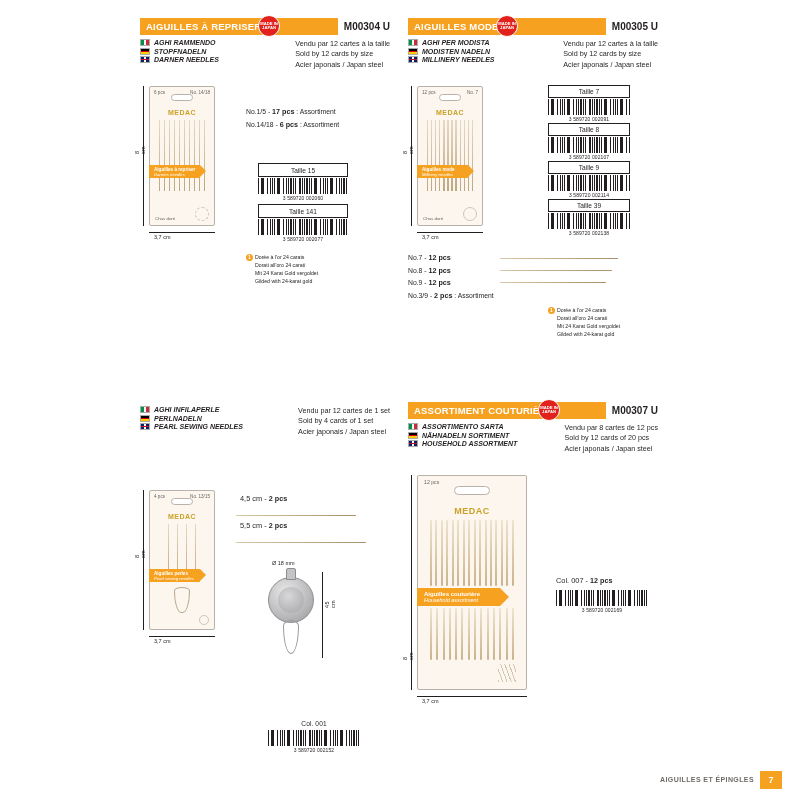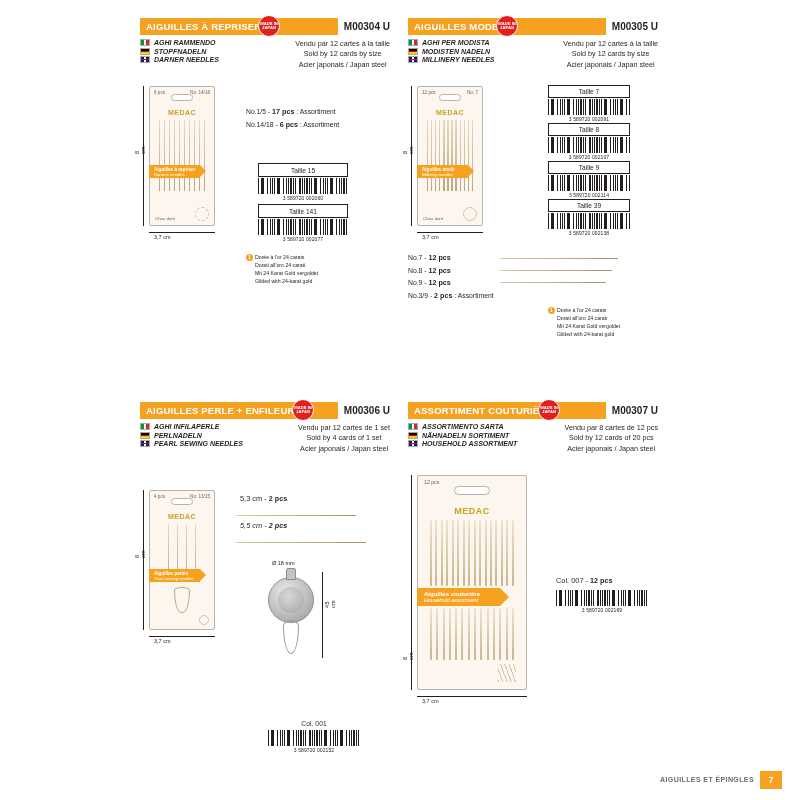--- a/index.html
+++ b/index.html
@@ -94,21 +94,21 @@
      linear-gradient(to right, transparent 42%, #fff 42%, #fff 58%, transparent 58%),
      #012169;
      position: relative;
   }
   .flag-uk::after {
     content:""; position:absolute; left:0; top:0; right:0; bottom:0;
     background:
       linear-gradient(to bottom, transparent 45%, #c8102e 45%, #c8102e 55%, transparent 55%),
       linear-gradient(to right, transparent 45%, #c8102e 45%, #c8102e 55%, transparent 55%);
   }
-  .desc { text-align: center; font-size: 7.2px; line-height: 1.45; white-space: nowrap; }
+  .desc { text-align: left; font-size: 7.2px; line-height: 1.45; white-space: nowrap; }
 
   
   .pack {
     position: absolute;
     border: .7px solid #b9b2aa;
     background: #fdf6ef;
     border-radius: 2px;
   }
   .pack .hang {
     position: absolute; left: 50%; transform: translateX(-50%);
@@ -516,28 +516,20 @@
     <div class="goldnote" style="left:140px; top:288px; width:130px;">
       <span class="dot">1</span>
       <div>Dorée à l'or 24 carats</div>
       <div>Dorati all'oro 24 carati</div>
       <div>Mit 24 Karat Gold vergoldet</div>
       <div>Gilded with 24-karat gold</div>
     </div>
   </div>
 
   <div class="block blk-bl">
-    <div class="hdr">
-      <span class="title">AIGUILLES PERLE + ENFILEUR</span>
-      <span class="jp-badge" style="left:152px;">
-        <span>MADE IN</span>
-        <span>JAPAN</span>
-      </span>
-      <span class="code">M00306 U</span>
-    </div>
     <div class="info">
       <ul class="langs">
         <li>
             <span class="flag flag-it"></span>
             <span>AGHI INFILAPERLE</span>
           </li>
         <li>
             <span class="flag flag-de"></span>
             <span>PERLNADELN</span>
           </li>
@@ -570,24 +562,24 @@
       </span>
       <span style="position:absolute; left:50%; transform:translateX(-50%); top:96px; width:16px; height:26px; border:.7px solid #b9a98c; border-radius:50% 50% 45% 45% / 14% 14% 86% 86%;"></span>
       <span class="stamp" style="border-style:solid; width:10px; height:10px;"></span>
     </div>
     <span class="tick" style="left:3px; top:88px; width:1px; height:140px;"></span>
     <span class="dim-v" style="left:-6px; top:148px;">8 cm</span>
     <span class="tick" style="left:9px; top:234px; width:66px; height:1px;"></span>
     <span class="dim-h" style="left:14px; top:236px;">3,7 cm</span>
 
     <div class="assort" style="left:100px; top:91px; font-size:7.4px;">
-      <span>5,3 cm - </span><b>2 pcs</b>
+      <span>4,5 cm - </span><b>2 pcs</b>
     </div>
     <span class="needle-line" style="left:96px; top:113px; width:120px;"></span>
-    <div class="assort" style="left:100px; top:118px; font-size:7.4px;font-style:italic;">
+    <div class="assort" style="left:100px; top:118px; font-size:7.4px;">
       <span>5,5 cm - </span><b>2 pcs</b>
     </div>
     <span class="needle-line" style="left:96px; top:140px; width:130px;"></span>
 
     <div class="coin" style="left:128px; top:175px;">
       <span class="face"></span>
     </div>
     <span class="coin-tab" style="left:146px; top:166px;"></span>
     <span class="wire" style="left:143px; top:218px;"></span>
     <div class="dim-h" style="left:132px; top:158px;">Ø 18 mm</div>

